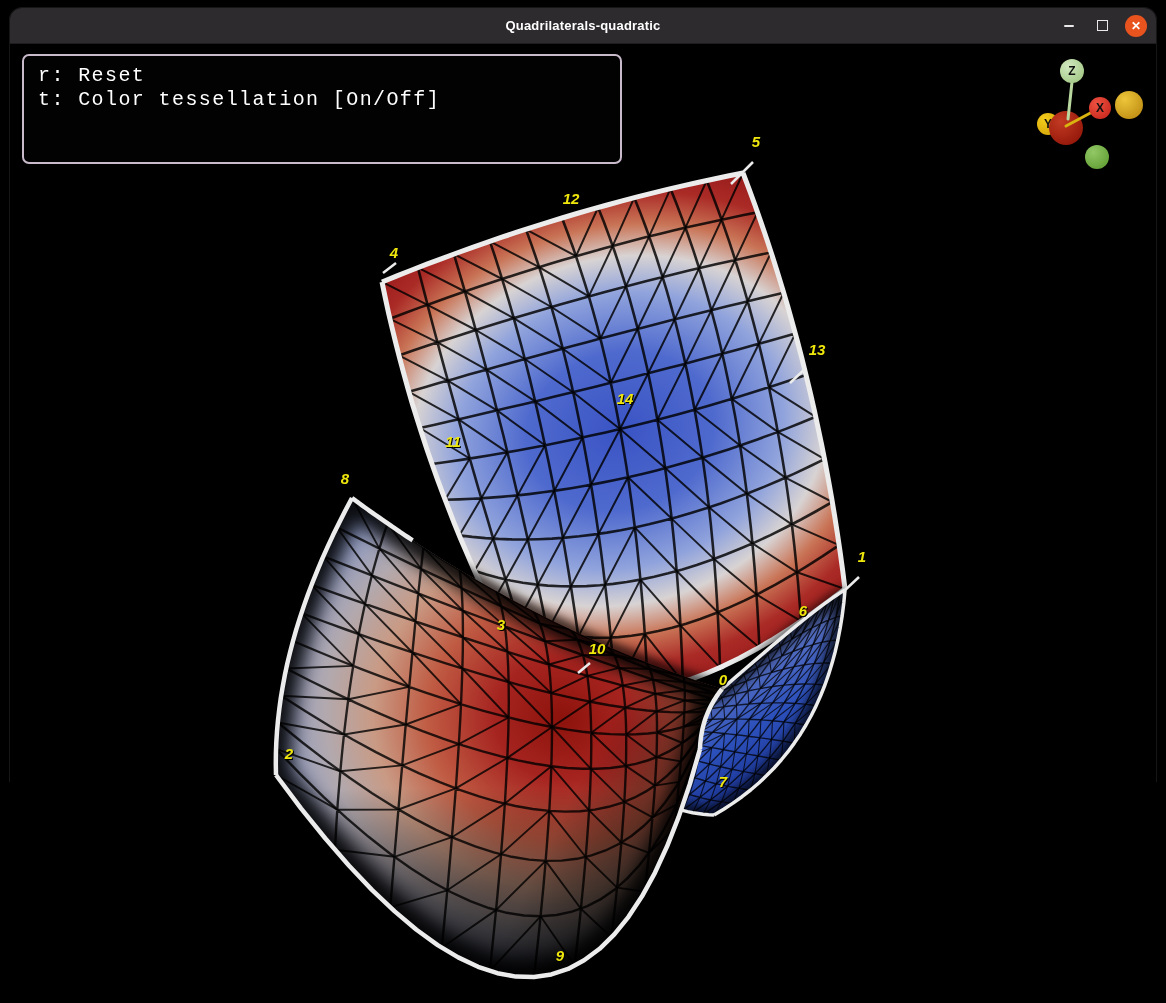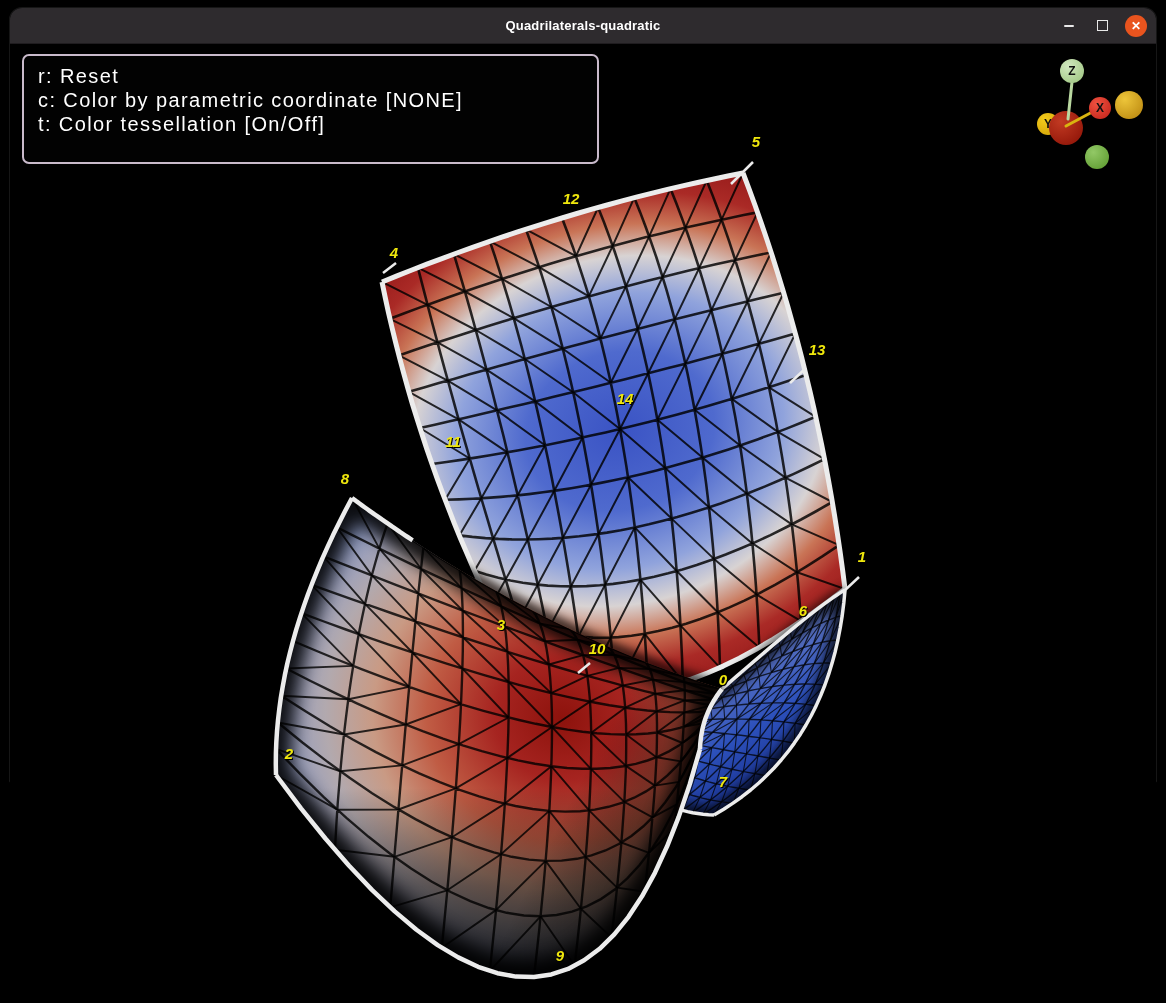--- a/index.html
+++ b/index.html
@@ -34,25 +34,25 @@
   .ctl.close{width:22px;height:22px;border-radius:50%;background:#e9541e;}
   .ctl.close span{color:#fff;font-size:12px;font-weight:bold;line-height:1;}
   .viewport{
     position:absolute;left:0;top:36px;width:1146px;height:949px;
     background:#000;overflow:hidden;
   }
   #scene{position:absolute;left:0;top:0;}
   .help{
     position:absolute;left:12px;top:10px;
     width:557px;height:72px;
-    padding:8px 2px 26px 14px;
+    padding:8px 25px 26px 14px;
     border:2px solid #c9bacb;border-radius:7px;
     background:rgba(4,4,4,0.6);
     color:#ffffff;
-    font-family:Liberation Sans, sans-serif;
+    font-family:Liberation Mono, monospace;
     font-size:20px;line-height:24px;letter-spacing:1.4px;
     white-space:pre;
   }
   .plabel{
     font-family:"Liberation Sans",sans-serif;
     font-style:italic;font-weight:bold;font-size:15px;
     fill:#efe70c;
     filter:drop-shadow(1.5px 1.5px 0px #000);
   }
   .axis-letter{
@@ -234,15 +234,15 @@
           <text x="1048" y="127.2" class="axis-letter">Y</text>
           <circle cx="1066" cy="127" r="17" fill="url(#sph3)"></circle>
           <line x1="1068" y1="118" x2="1072" y2="81" stroke="#b9d8a0" stroke-width="3" stroke-linecap="round"></line>
           <line x1="1066" y1="125" x2="1096" y2="109" stroke="#d9b410" stroke-width="3" stroke-linecap="round"></line>
           <circle cx="1100" cy="107" r="11" fill="url(#sph4)"></circle>
           <text x="1100" y="111.2" class="axis-letter">X</text>
           <circle cx="1072" cy="70" r="12" fill="url(#sph5)"></circle>
           <text x="1072" y="74.2" class="axis-letter">Z</text>
         </g>
       </svg>
-    <div class="help"><div>r: Reset</div><div>c: Color by parametric coordinate [NONE]</div><div>t: Color tessellation [On/Off]</div></div>
+    <div class="help"><div>r: Reset</div><div>t: Color tessellation [On/Off]</div></div>
   </div>
 </div>
 
 </body></html>

